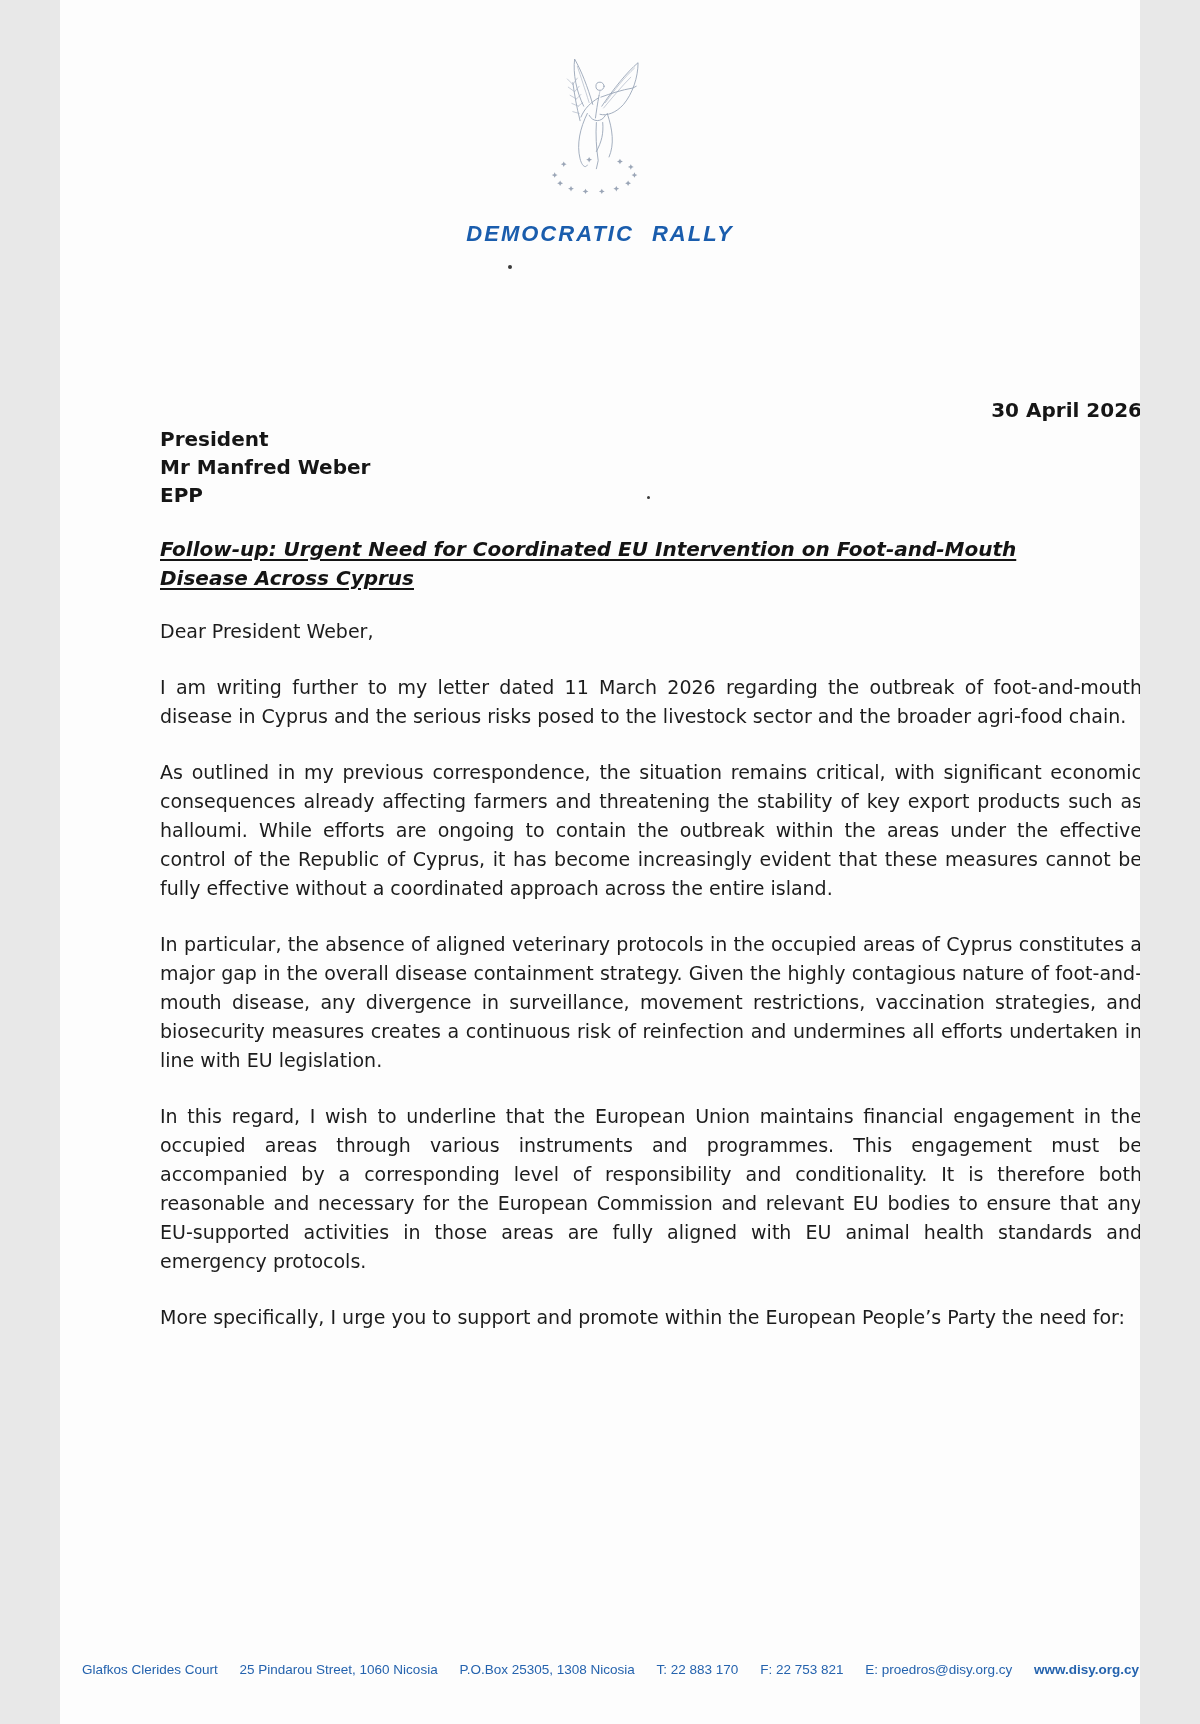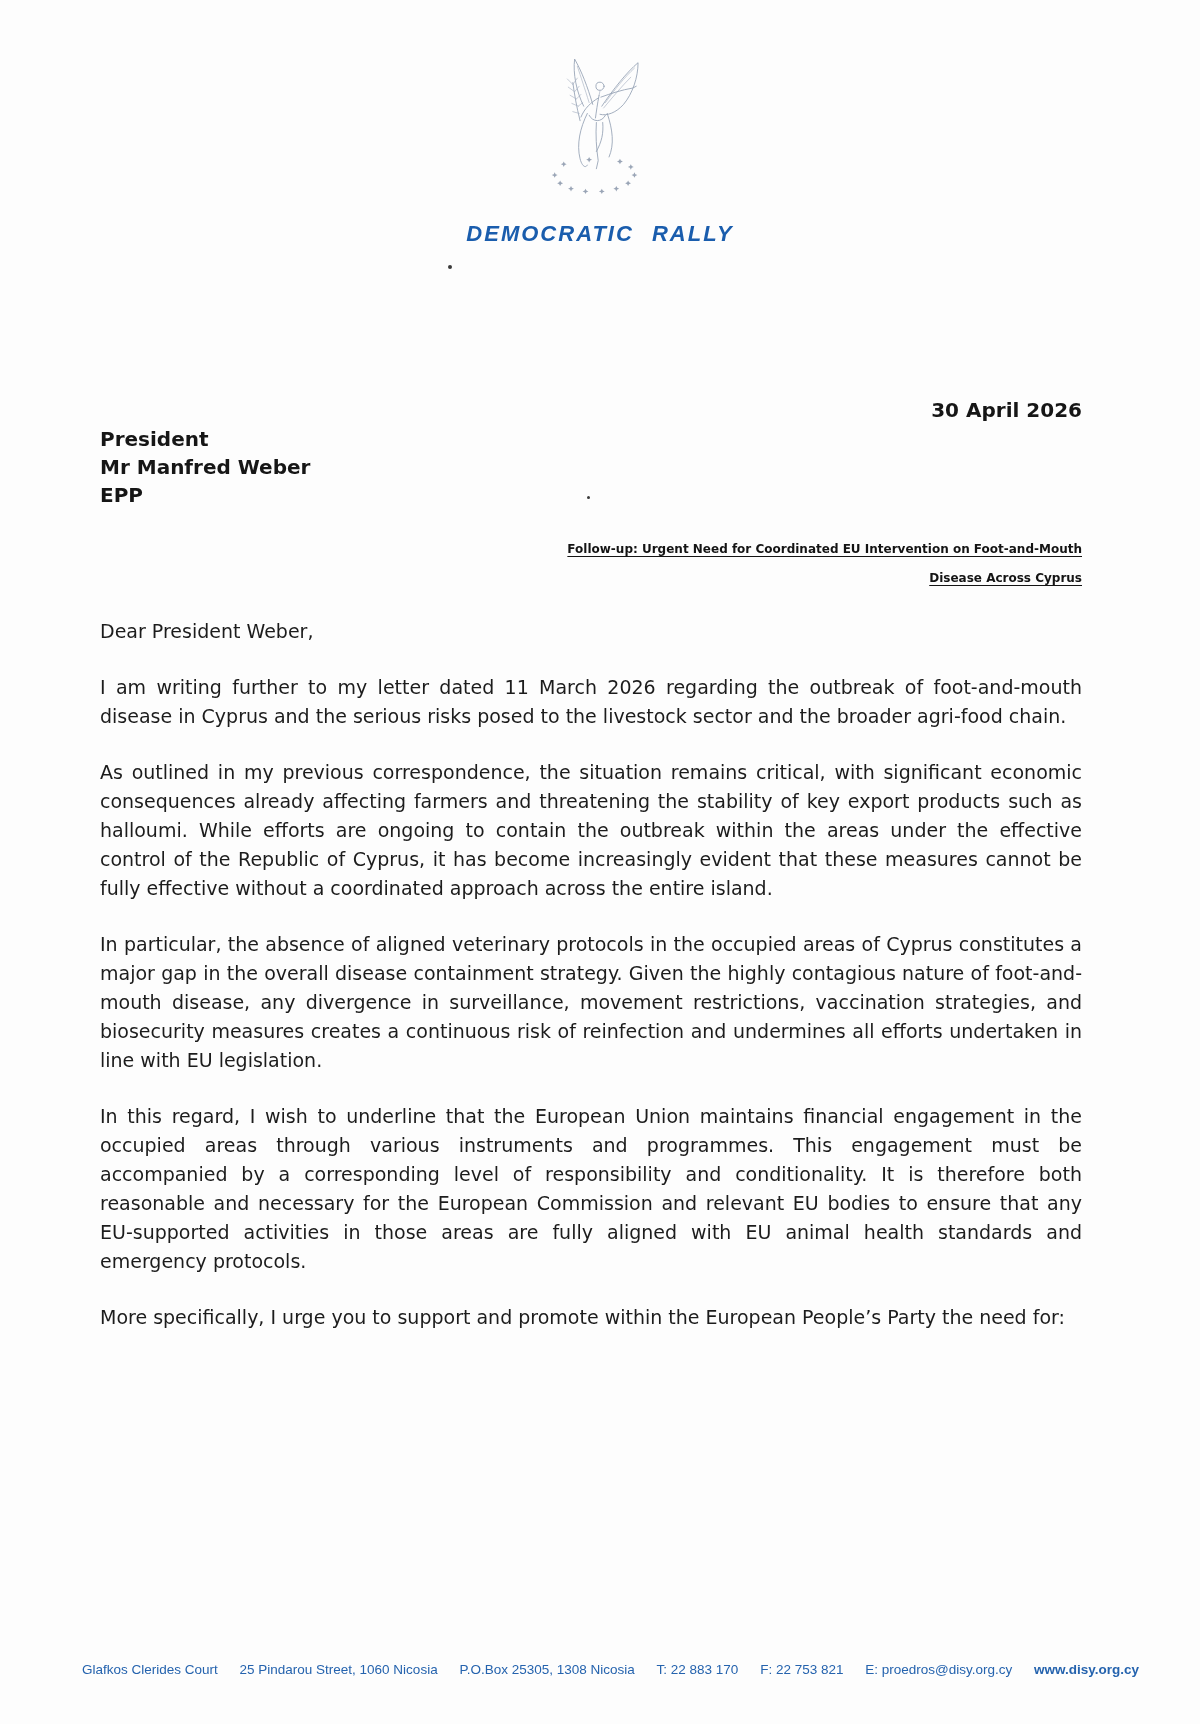--- a/index.html
+++ b/index.html
@@ -1,18 +1,18 @@
 <!DOCTYPE html>
 <html><head>
 <meta charset="utf-8">
 <style>
   html, body { margin: 0; padding: 0; background: #e8e8e8; }
   .page {
     position: relative;
-    width: 1200px;
+    width: 1080px;
     height: 1724px;
     margin: 0 auto;
     background: #fdfdfd;
     overflow: hidden;
     font-family: "DejaVu Sans", sans-serif;
     color: #1c1c1c;
   }
 
   
   .letterhead { text-align: center; padding-top: 50px; }
@@ -47,24 +47,25 @@
   .date-line {
     text-align: right;
     font-weight: bold;
     font-size: 20px;
     color: #161616;
   }
   .recipient { margin-top: 0; font-weight: bold; font-size: 20px; color: #161616; }
   .recipient div { line-height: 28px; }
   .subject {
     margin-top: 26px;
-    text-align: right;
+    text-align: left;
     font-weight: bold;
-    font-size: 12px;
+    font-size: 20px;
     color: #141414;
+    font-style: italic;
   }
   .subject .line { text-decoration: underline; text-underline-offset: 3px; line-height: 29px; }
   .salutation { margin-top: 24px; }
   .para { margin: 27px 0 0 0; text-align: justify; text-align-last: left; }
   .para.short { text-align: center; }
 
   
   .footer {
     position: absolute;
     left: 12px; right: 0;

